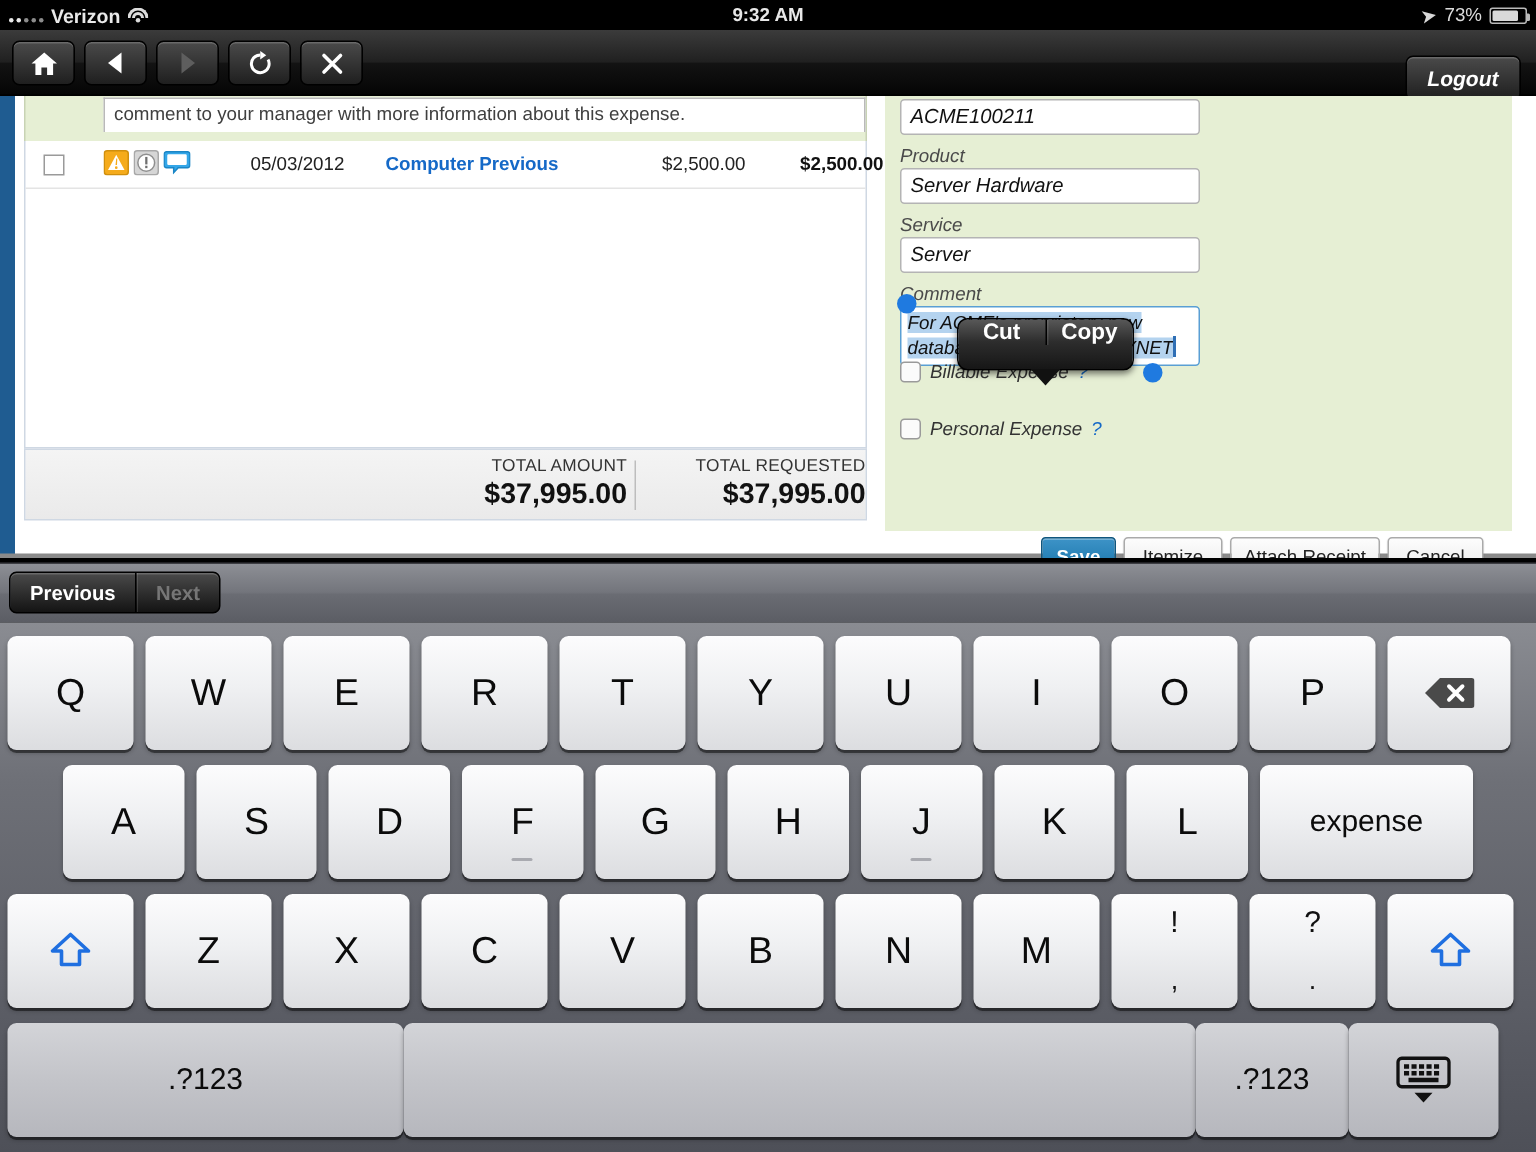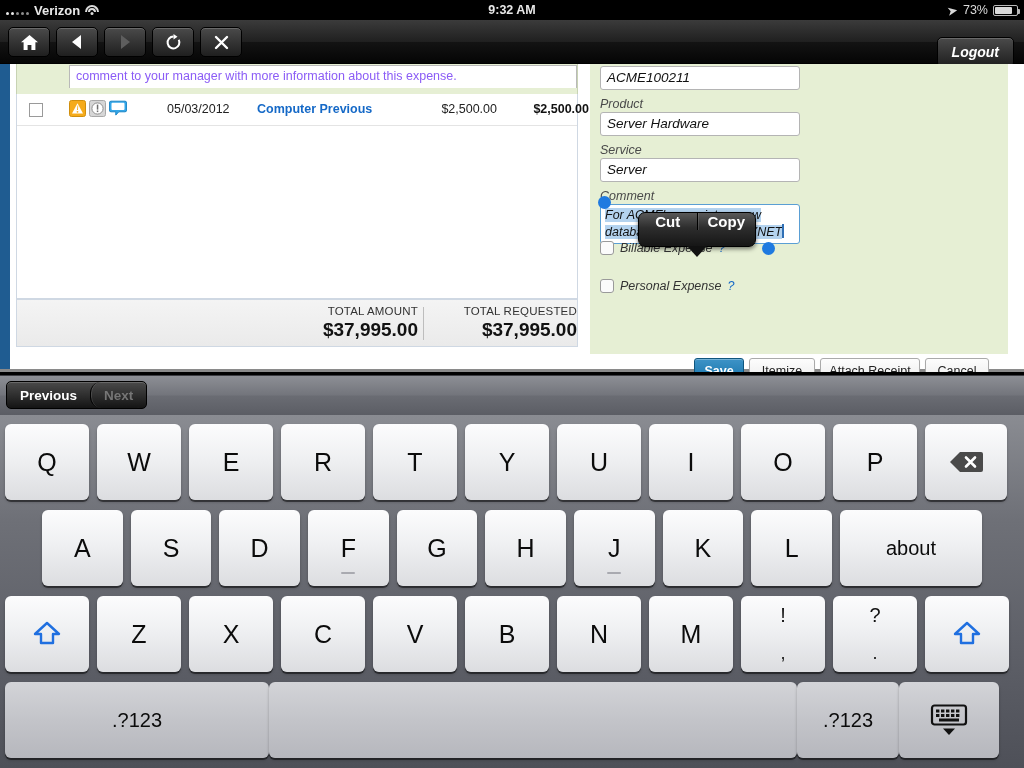--- a/index.html
+++ b/index.html
@@ -70,21 +70,21 @@
 
   
   .listpanel { position: absolute; left: 16px; top: 0; width: 562px; height: 268px; }
   .greenhead {
     position: absolute; left: 0; top: 0; width: 562px; height: 30px;
     background: #e6efd4; border-left: 1px solid #c8d3b4; border-right: 1px solid #c8d3b4;
   }
   .comment-hint {
     position: absolute; left: 52px; top: 1px; width: 508px; height: 23px;
     background: #fff; border: 1px solid #b9b9b9; border-bottom: none;
-    font-size: 12.5px; color: #8b5cf6; padding: 3px 6px; overflow: hidden; white-space: nowrap;
+    font-size: 12.5px; color: #404040; padding: 3px 6px; overflow: hidden; white-space: nowrap;
   }
   .rowtable {
     position: absolute; left: 0; top: 30px; width: 562px; height: 205px;
     background: #fff; border: 1px solid #cfd8e3; border-top: none;
   }
   .exprow { position: relative; height: 32px; border-bottom: 1px solid #e4e4e4; }
   .cb {
     position: absolute; left: 12px; top: 9px; width: 14px; height: 14px;
     background: #fff; border: 1px solid #9a9a9a;
   }
@@ -174,21 +174,21 @@
   }
   .prevnext {
     position: absolute; left: 6px; top: 5px; height: 28px; border-radius: 5px;
     background: linear-gradient(to bottom,#4a4a4a,#141414);
     border: 1px solid #000; box-shadow: inset 0 1px 0 rgba(255,255,255,.18);
     display: flex; align-items: stretch; overflow: hidden;
   }
   .prevnext span { display: flex; align-items: center; justify-content: center;
                    padding: 0 13px; font-size: 13.5px; font-weight: bold; color: #fff; }
   .prevnext span.off { color: #767676; border-left: 1px solid #000;
-                       box-shadow: inset 1px 0 0 rgba(255,255,255,.12); border-radius: 11px; }
+                       box-shadow: inset 1px 0 0 rgba(255,255,255,.12); }
 
   
   .kb {
     position: absolute; left: 0; top: 415px; width: 1024px; height: 353px;
     background: linear-gradient(to bottom,#8a8c92 0%,#6e7077 30%,#5c5e66 70%,#4e5058 100%);
   }
   .krow { position: absolute; left: 0; width: 1024px; display: flex; }
   .key {
     background: linear-gradient(to bottom,#fcfcfd 0%,#eff0f2 45%,#dcdde0 100%);
     border-radius: 6px; box-shadow: 0 2px 0 rgba(0,0,0,.45), 0 2px 3px rgba(0,0,0,.25);
@@ -395,21 +395,21 @@
     <div class="krow" id="krow2" style="top:95px; padding:0 42px 0 42px; gap:8px;">
         <div class="key" style="width: 84px; height: 76px;">A</div>
         <div class="key" style="width: 84px; height: 76px;">S</div>
         <div class="key" style="width: 84px; height: 76px;">D</div>
         <div class="key" style="width: 84px; height: 76px;">F<span class="homebar"></span></div>
         <div class="key" style="width: 84px; height: 76px;">G</div>
         <div class="key" style="width: 84px; height: 76px;">H</div>
         <div class="key" style="width: 84px; height: 76px;">J<span class="homebar"></span></div>
         <div class="key" style="width: 84px; height: 76px;">K</div>
         <div class="key" style="width: 84px; height: 76px;">L</div>
-        <div class="key wide" style="width: 148px; height: 76px;">about</div>
+        <div class="key wide" style="width: 148px; height: 76px;">expense</div>
       </div>
 
     <div class="krow" id="krow3" style="top:181px; padding:0 5px; gap:8px;">
         <div class="key" style="width: 84px; height: 76px;">
           <svg class="shift-arrow" viewBox="0 0 28 26">
             <path d="M14 2 L26 13 h-6 v9 h-12 v-9 H2 Z" fill="none" stroke="#1f6fe0" stroke-width="2.4" stroke-linejoin="round"></path>
           </svg>
         </div>
         <div class="key" style="width: 84px; height: 76px;">Z</div>
         <div class="key" style="width: 84px; height: 76px;">X</div>

